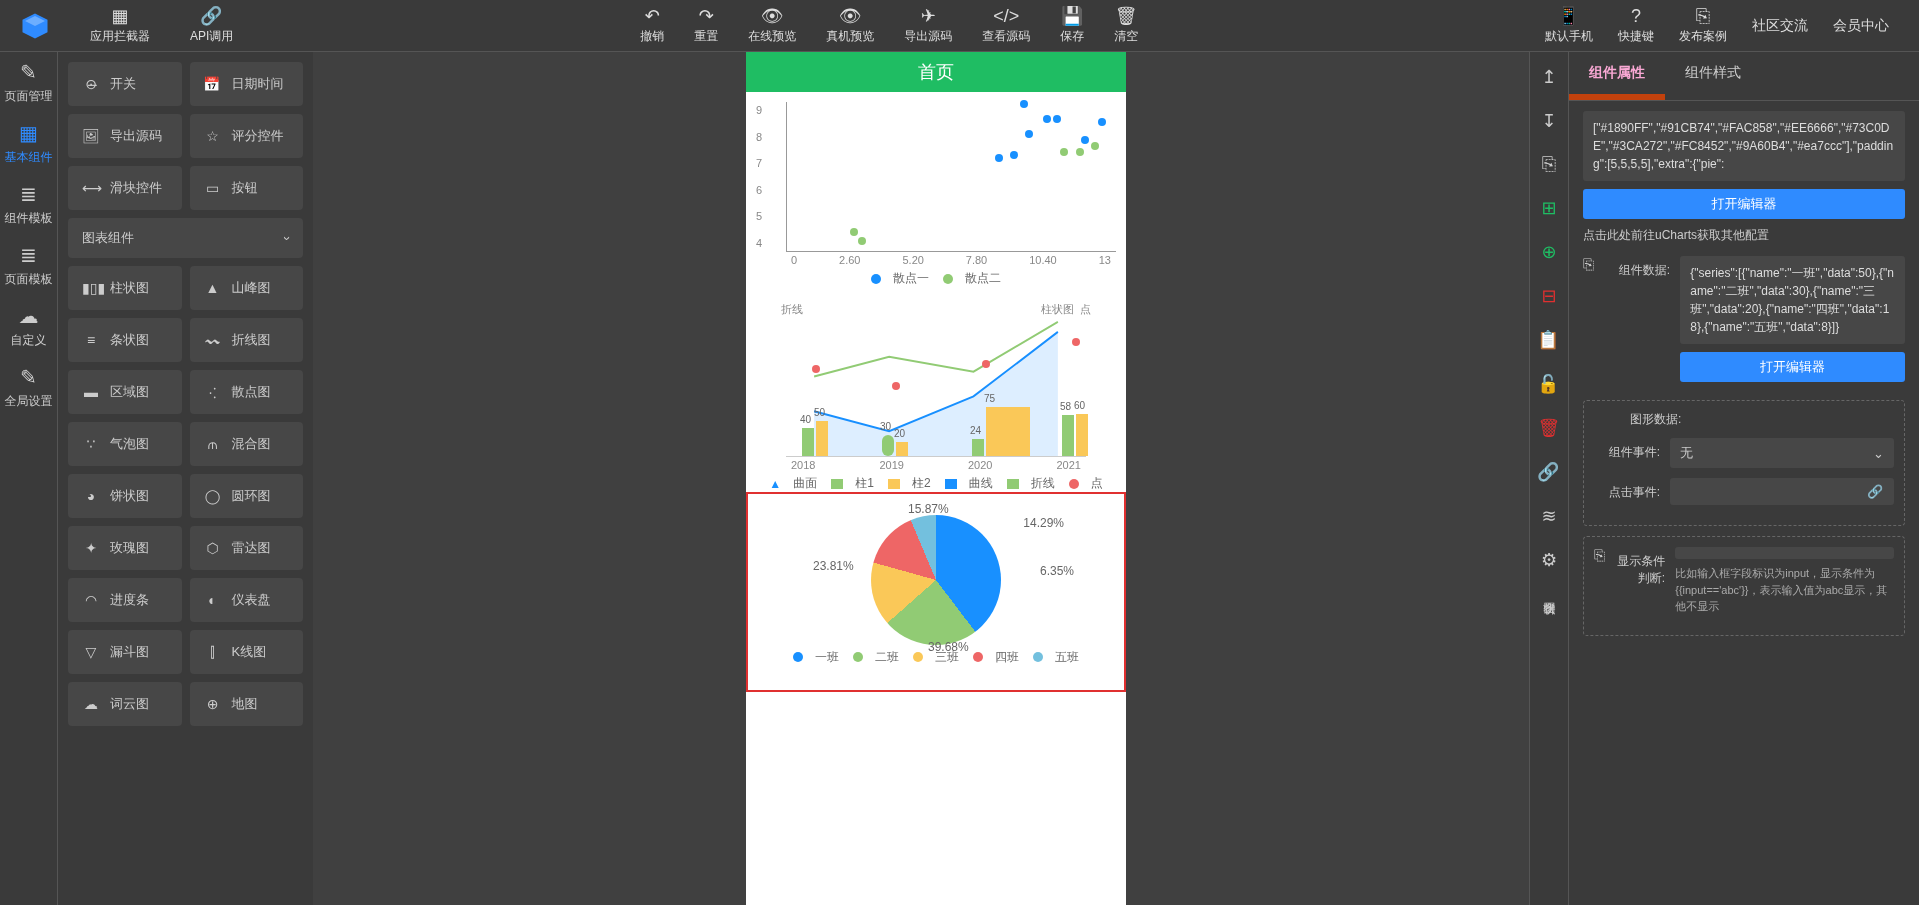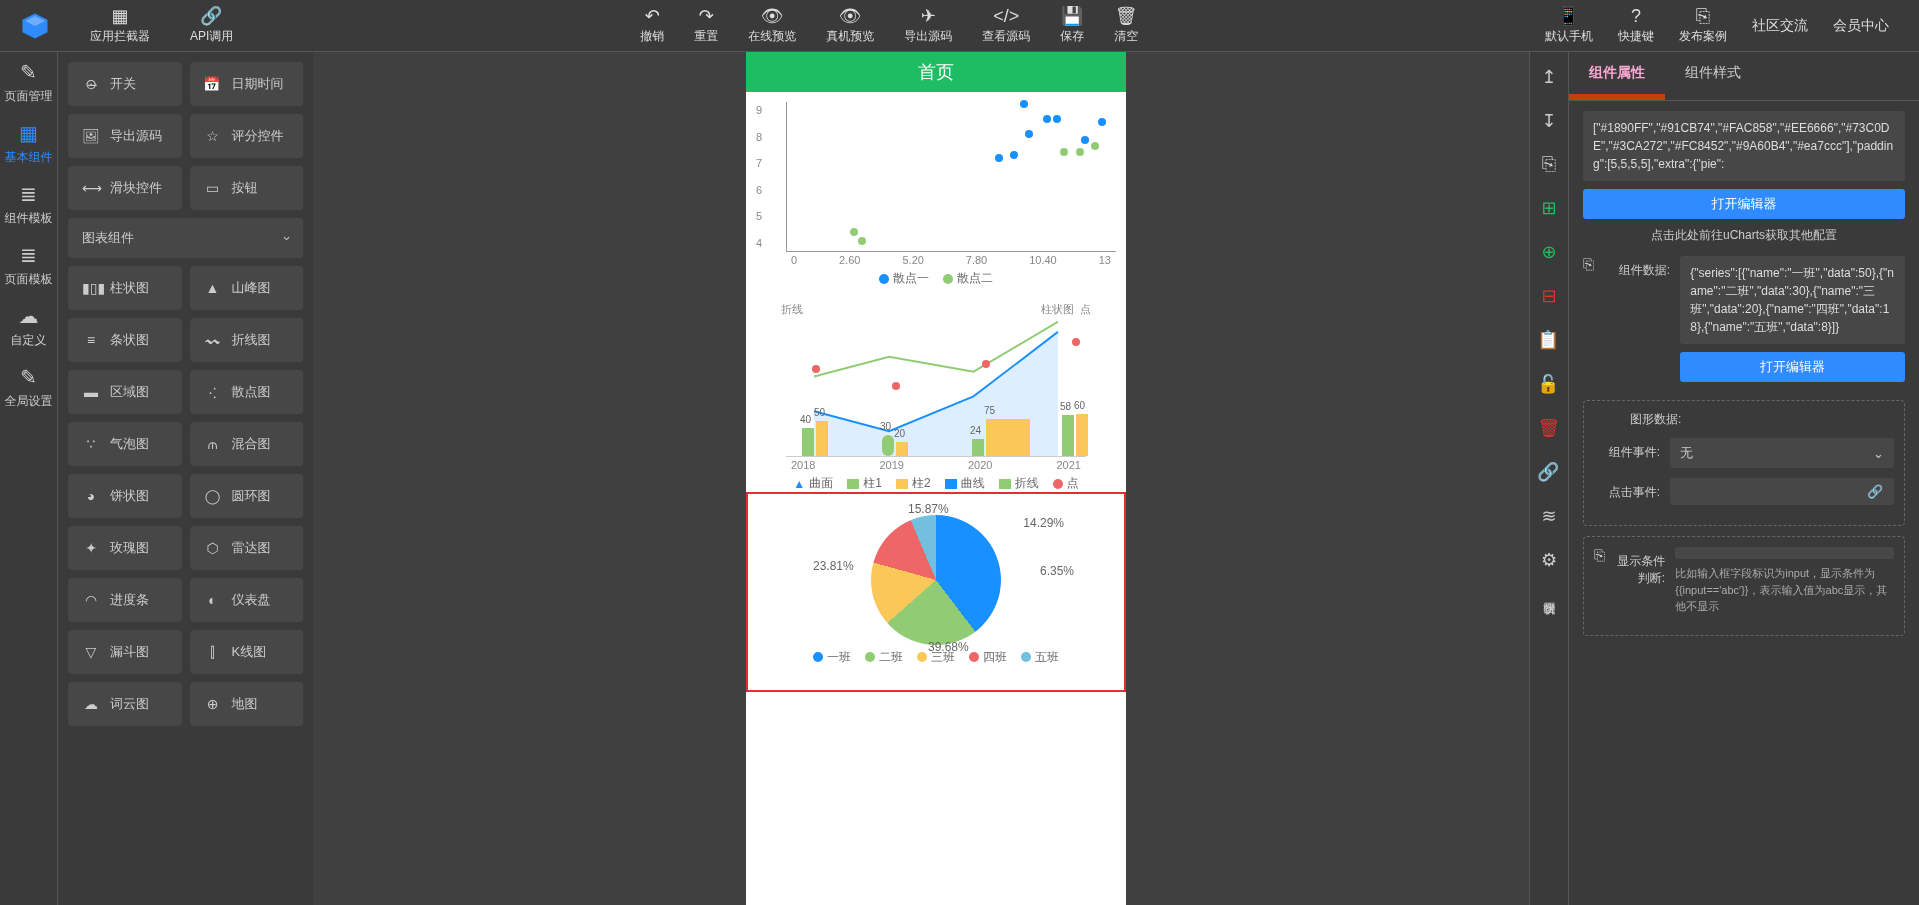--- a/index.html
+++ b/index.html
@@ -48,21 +48,21 @@
 .bar { position:absolute; bottom:0; width:12px; }
 .line-svg { position:absolute; top:0; left:0; width:100%; height:100%; }
 
 
 .pie-wrap { height:200px; display:flex; flex-direction:column; align-items:center; justify-content:center; position:relative; }
 .pie { width:130px; height:130px; border-radius:50%; background: conic-gradient(#1890ff 0 142.8deg, #91cb74 142.8deg 228.5deg, #fac858 228.5deg 285.6deg, #ee6666 285.6deg 337.1deg, #73c0de 337.1deg 360deg); }
 .pie-lbl { position:absolute; font-size:12px; color:#666; }
 
 
 .legend { display:flex; gap:14px; justify-content:center; font-size:12px; padding:4px 0; color:#666; }
-.legend-item { display:flex; align-items:center; gap:4px; }
+.legend-item { display:flex; align-items:center; gap:12px; }
 .legend-dot { width:10px; height:10px; border-radius:50%; }
 .legend-sq { width:12px; height:10px; }
 
 
 .axis-x { display:flex; justify-content:space-between; font-size:11px; color:#888; margin-left:30px; padding:2px 5px 0; }
 .axis-y { position:absolute; left:10px; top:12px; height:145px; display:flex; flex-direction:column-reverse; justify-content:space-between; font-size:11px; color:#888; }
 
 
 .rightstrip { position: absolute; right: 350px; top: 52px; width: 40px; height: calc(100% - 52px); background: #3a3a3a; display:flex; flex-direction:column; align-items:center; padding-top:14px; gap:22px; border-left:1px solid #555; border-right:1px solid #555; }
 .rightstrip .sicon { font-size:18px; cursor:pointer; color:#ccc; }
@@ -71,21 +71,21 @@
 .vtext { writing-mode: vertical-rl; font-size:12px; color:#ccc; }
 
 
 .props { position: absolute; right: 0; top: 52px; width: 350px; height: calc(100% - 52px); background: #3a3a3a; padding: 0; overflow-y:auto; }
 .prop-tabs { display:flex; border-bottom:1px solid #555; }
 .prop-tab { padding:12px 20px; cursor:pointer; font-size:14px; }
 .prop-tab.active { color:#f9a8d4; border-bottom:6px solid #c2410c;font-weight:bold; }
 .prop-body { padding:10px 14px; }
 .prop-box { background:#474747; border-radius:3px; padding:8px 10px; font-size:12px; color:#ddd; line-height:1.5; margin-bottom:8px; word-break:break-all; }
 .btn-blue { background:#2f8bff; color:#fff; text-align:center; padding:6px 0; border-radius:3px; cursor:pointer; font-size:13px; margin-bottom:8px; }
-.prop-hint { font-size:12px; color:#ccc; text-align:center; margin-bottom:12px; }
+.prop-hint { font-size:12px; color:#ccc; margin-bottom:12px; }
 .prop-row { display:flex; align-items:flex-start; gap:10px; margin-bottom:10px; font-size:13px; }
 .prop-row .rl { width:66px; text-align:right; padding-top:6px; font-size:12px; }
 .prop-row .rr { flex:1; }
 .prop-select { background:#474747; border:none; padding:6px 10px; color:#ccc; width:100%; display:flex; justify-content:space-between; align-items:center; border-radius:3px; }
 .prop-input { background:#474747; border:none; padding:6px 10px; color:#ccc; width:100%; border-radius:3px; display:flex; align-items:center; justify-content:space-between; }
 .prop-group { border:1px dashed #666; padding:10px; border-radius:4px; margin-bottom:10px; }
 .grp-title { font-size:12px; color:#ccc; margin-bottom:10px;margin-left:36px; }
 .small-hint { font-size:11px; color:#aaa; line-height:1.5; }
 .cpicon { font-size:14px; color:#ccc; }
 </style>
@@ -364,21 +364,21 @@
           </div>
           <div class="bar" style="background: rgb(145, 203, 116); left: 276px; height: 40.6px;">
             <span style="position: absolute; top: -14px; font-size: 10px; color: rgb(102, 102, 102); left: -2px;">58</span>
           </div>
           <div class="bar" style="background: rgb(250, 200, 88); left: 30px; height: 35px;">
             <span style="position: absolute; top: -14px; font-size: 10px; color: rgb(102, 102, 102); left: -2px;">50</span>
           </div>
           <div class="bar" style="background: rgb(250, 200, 88); left: 110px; height: 14px;">
             <span style="position: absolute; top: -14px; font-size: 10px; color: rgb(102, 102, 102); left: -2px;">20</span>
           </div>
-          <div class="bar" style="background: rgb(250, 200, 88); left: 200px; height: 37px; padding-left: 44px;">
+          <div class="bar" style="background: rgb(250, 200, 88); left: 200px; height: 49px; padding-left: 44px;">
             <span style="position: absolute; top: -14px; font-size: 10px; color: rgb(102, 102, 102); left: -2px;">75</span>
           </div>
           <div class="bar" style="background: rgb(250, 200, 88); left: 290px; height: 42px;">
             <span style="position: absolute; top: -14px; font-size: 10px; color: rgb(102, 102, 102); left: -2px;">60</span>
           </div>
           <div class="sp-dot" style="background: rgb(238, 102, 102); left: 26px; bottom: 83.5px;"></div>
           <div class="sp-dot" style="background: rgb(238, 102, 102); left: 106px; bottom: 66px;"></div>
           <div class="sp-dot" style="background: rgb(238, 102, 102); left: 196px; bottom: 87.875px;"></div>
           <div class="sp-dot" style="background: rgb(238, 102, 102); left: 286px; bottom: 109.75px;"></div>
         </div>

